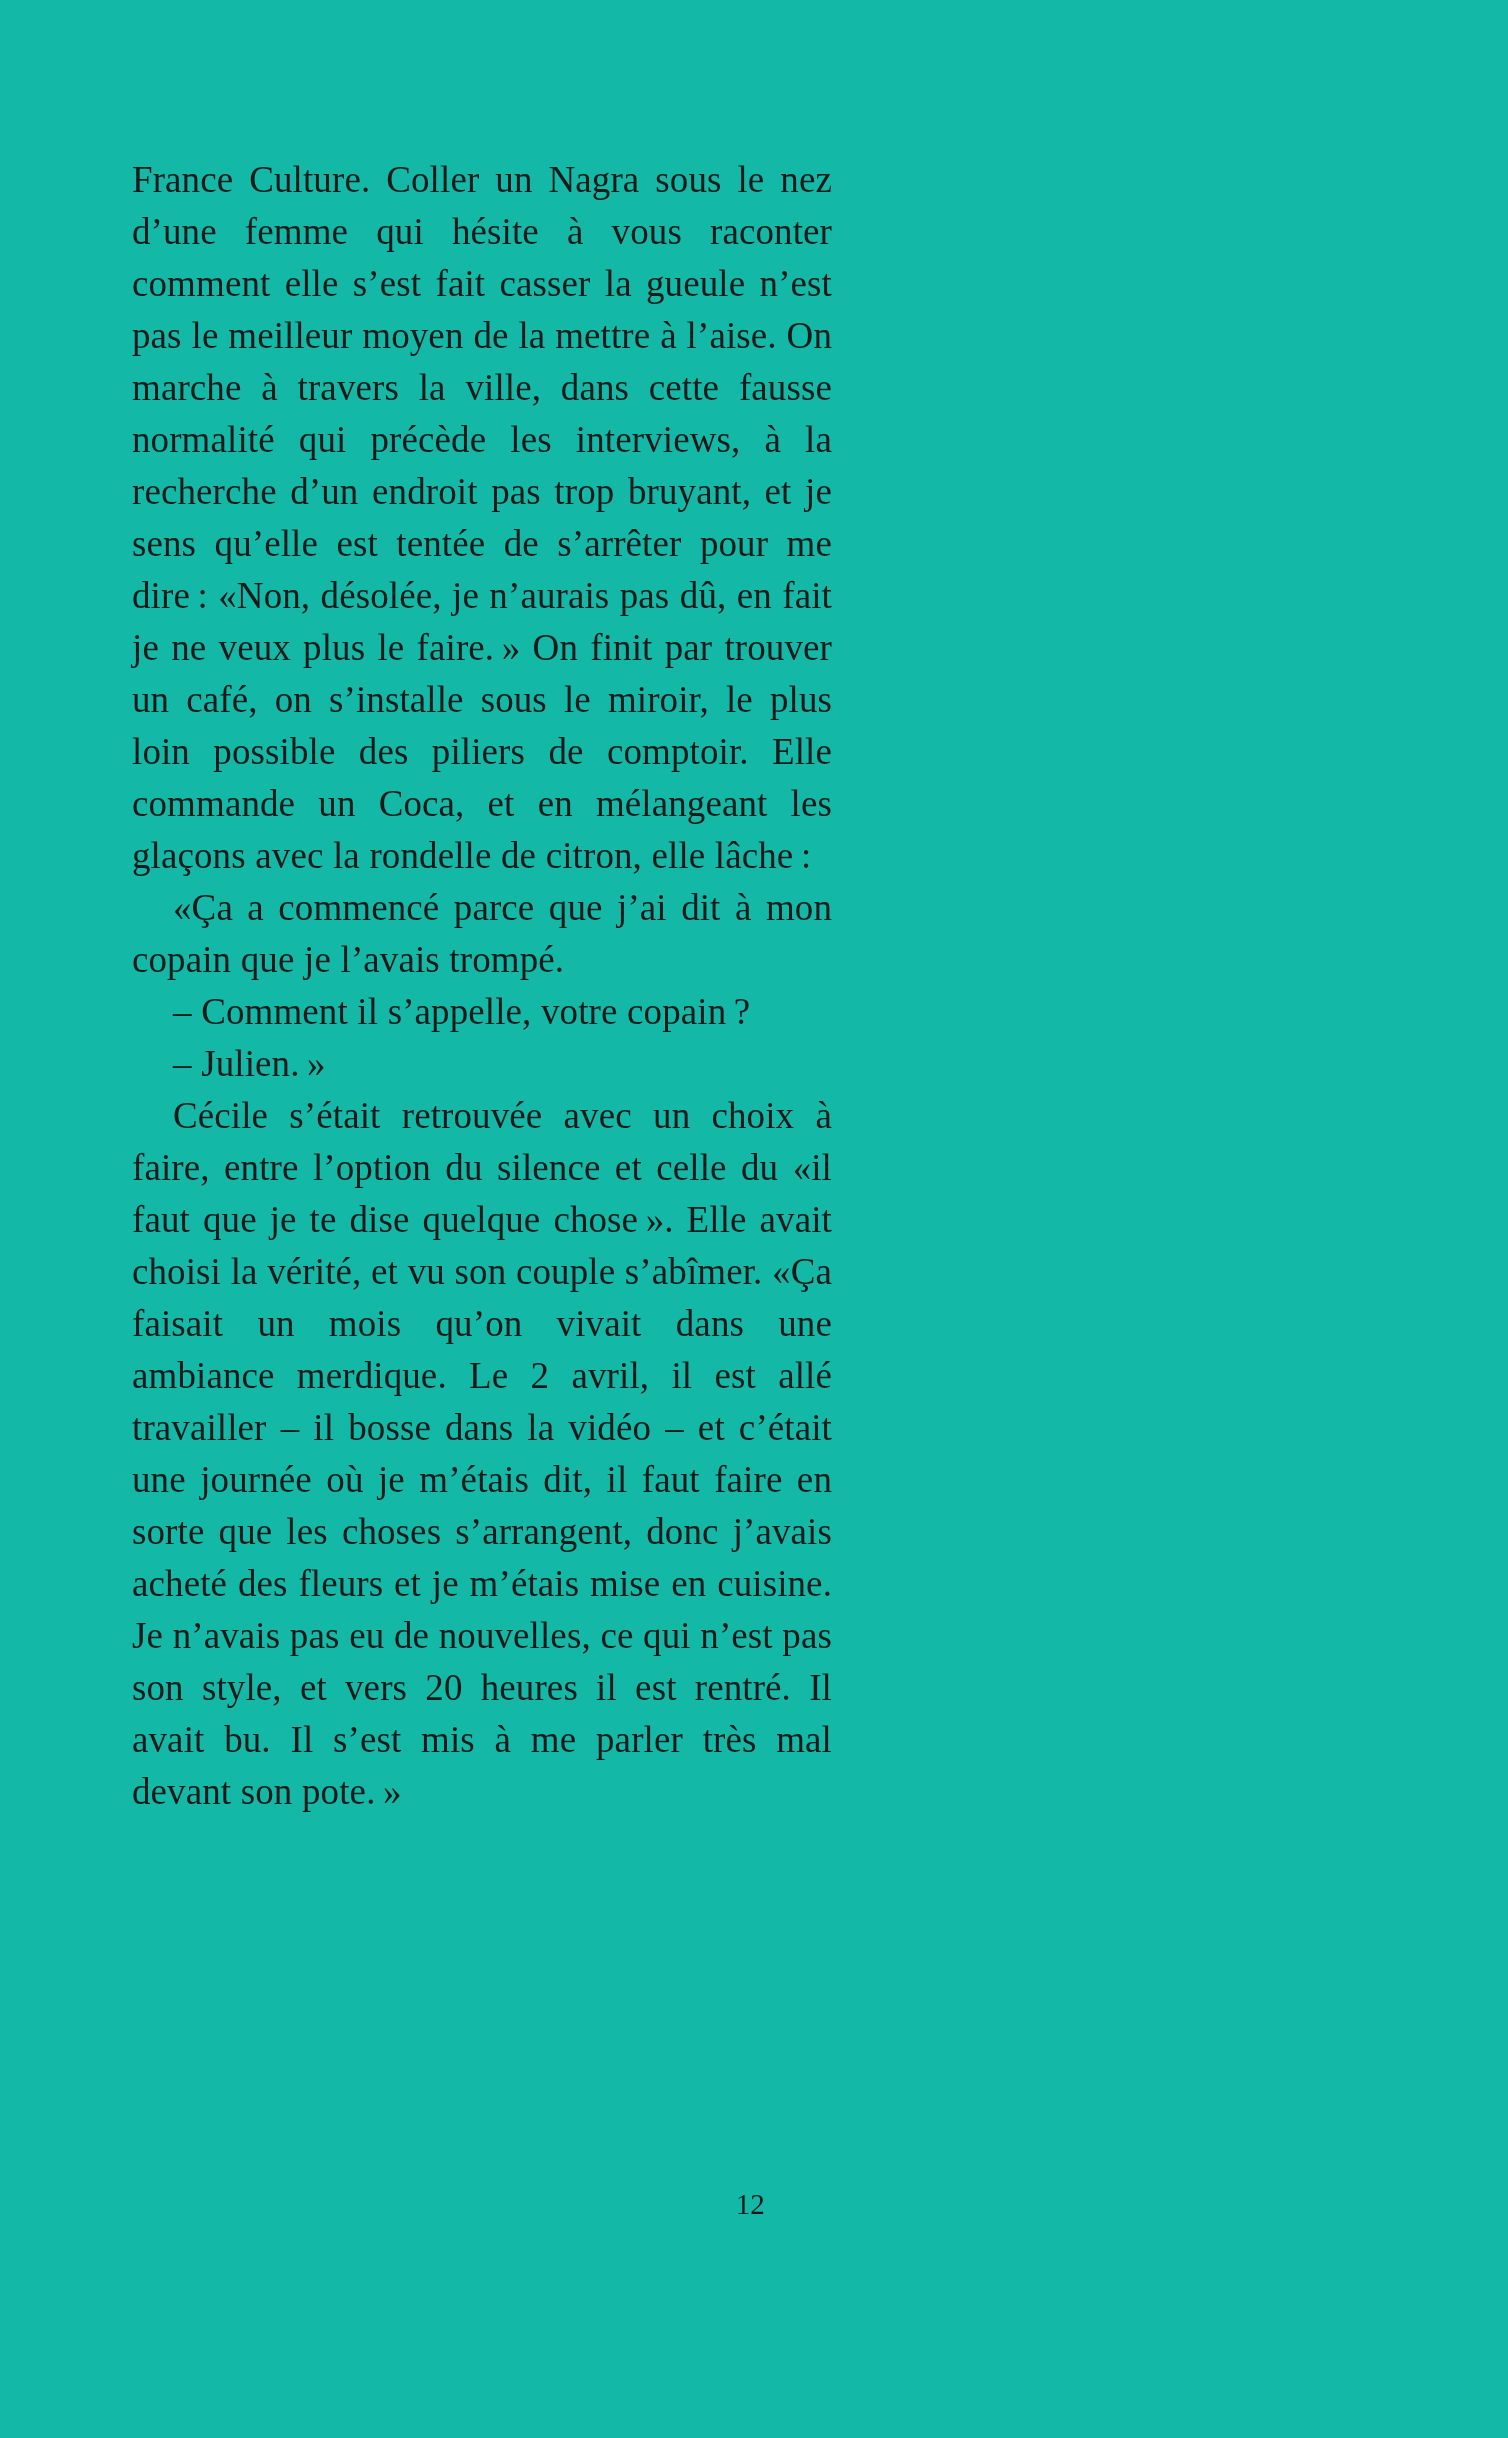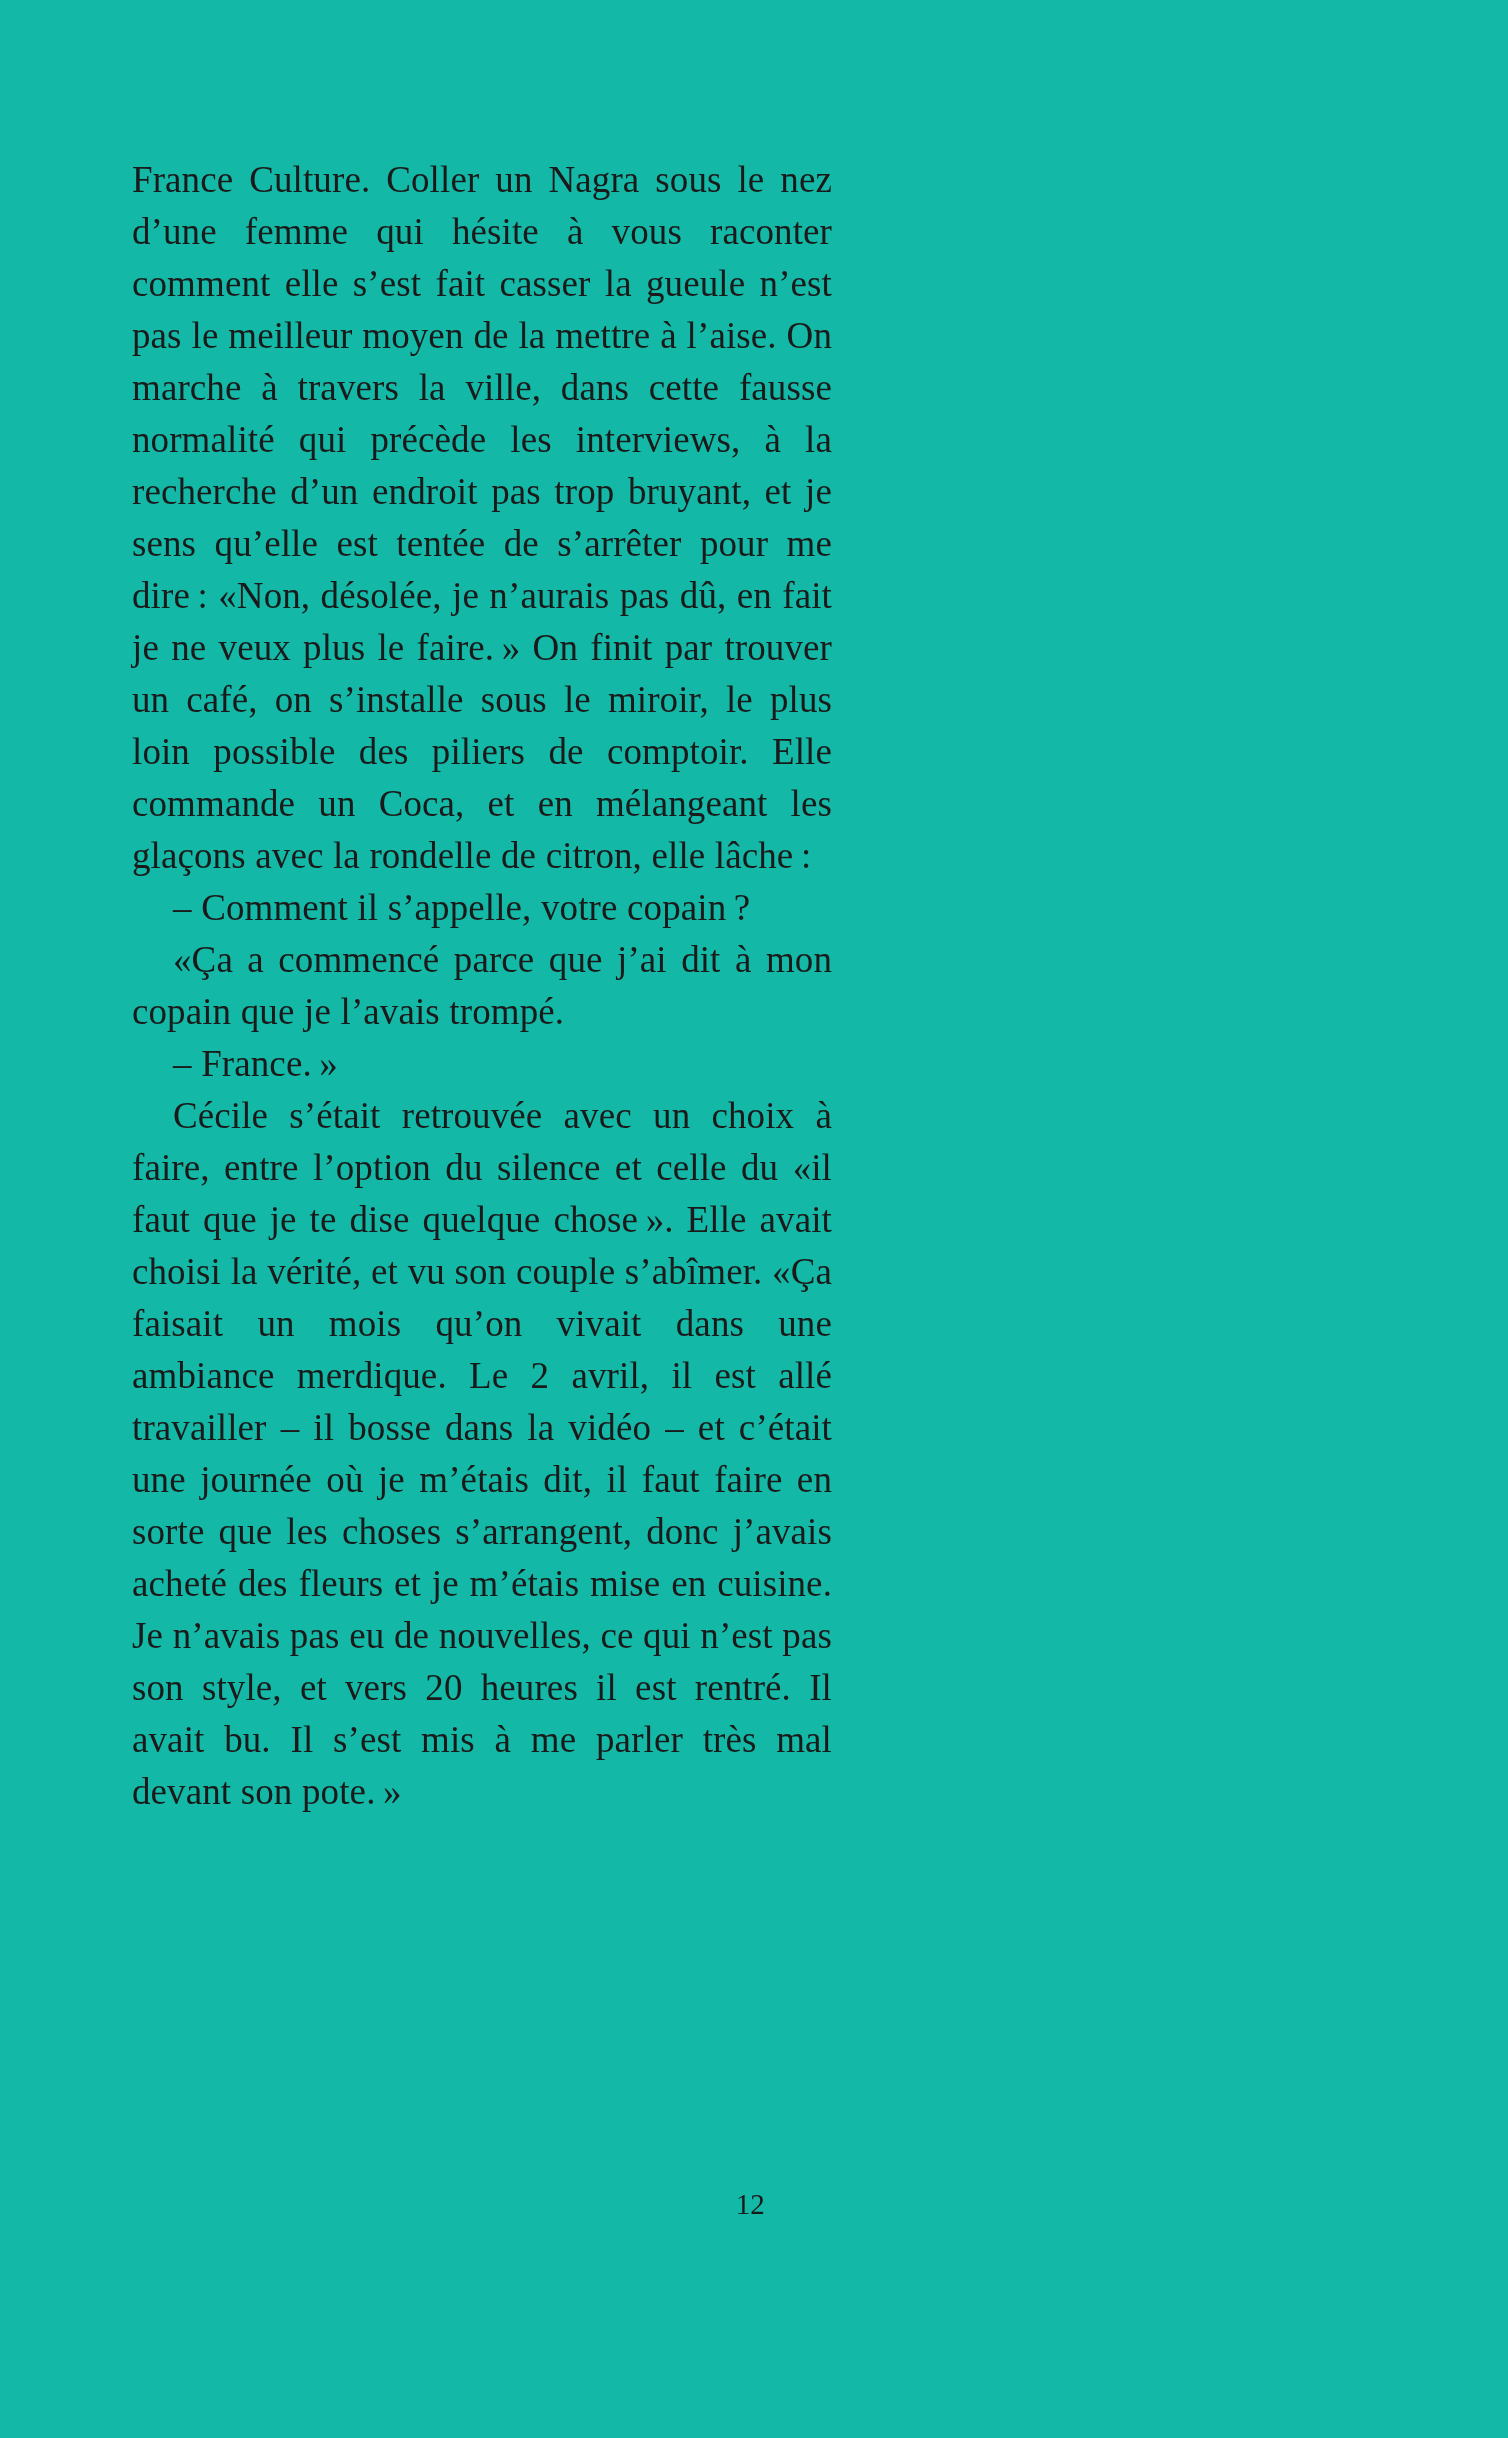--- a/index.html
+++ b/index.html
@@ -93,25 +93,25 @@
 </style>
 </head>
 <body>
 
 <div id="page">
 
   <div id="text-block">
 
     <p class="para flush noafter">France Culture. Coller un Nagra sous le nez d’une femme qui hésite à vous raconter comment elle s’est fait casser la gueule n’est pas le meilleur moyen de la mettre à l’aise. On marche à travers la ville, dans cette fausse normalité qui précède les interviews, à la recherche d’un endroit pas trop bruyant, et je sens qu’elle est tentée de s’arrêter pour me dire : «Non, désolée, je n’aurais pas dû, en fait je ne veux plus le faire. » On finit par trouver un café, on s’installe sous le miroir, le plus loin possible des piliers de comptoir. Elle commande un Coca, et en mélangeant les glaçons avec la rondelle de citron, elle lâche :</p>
 
+    <p class="para indent noafter">«Ça a commencé parce que j’ai dit à mon copain que je l’avais trompé.</p>
+
     <p class="para dialogue noafter">– Comment il s’appelle, votre copain ?</p>
 
-    <p class="para indent noafter">«Ça a commencé parce que j’ai dit à mon copain que je l’avais trompé.</p>
-
-    <p class="para dialogue noafter">– France. »</p>
+    <p class="para dialogue noafter">– Julien. »</p>
 
     <p class="para indent noafter">Cécile s’était retrouvée avec un choix à faire, entre l’option du silence et celle du «il faut que je te dise quelque chose ». Elle avait choisi la vérité, et vu son couple s’abîmer. «Ça faisait un mois qu’on vivait dans une ambiance merdique. Le 2 avril, il est allé travailler – il bosse dans la vidéo – et c’était une journée où je m’étais dit, il faut faire en sorte que les choses s’arrangent, donc j’avais acheté des fleurs et je m’étais mise en cuisine. Je n’avais pas eu de nouvelles, ce qui n’est pas son style, et vers 20 heures il est rentré. Il avait bu. Il s’est mis à me parler très mal devant son pote. »</p>
 
   </div>
 
   <div id="page-number">
     <span class="folio">12</span>
   </div>
 
 </div>

